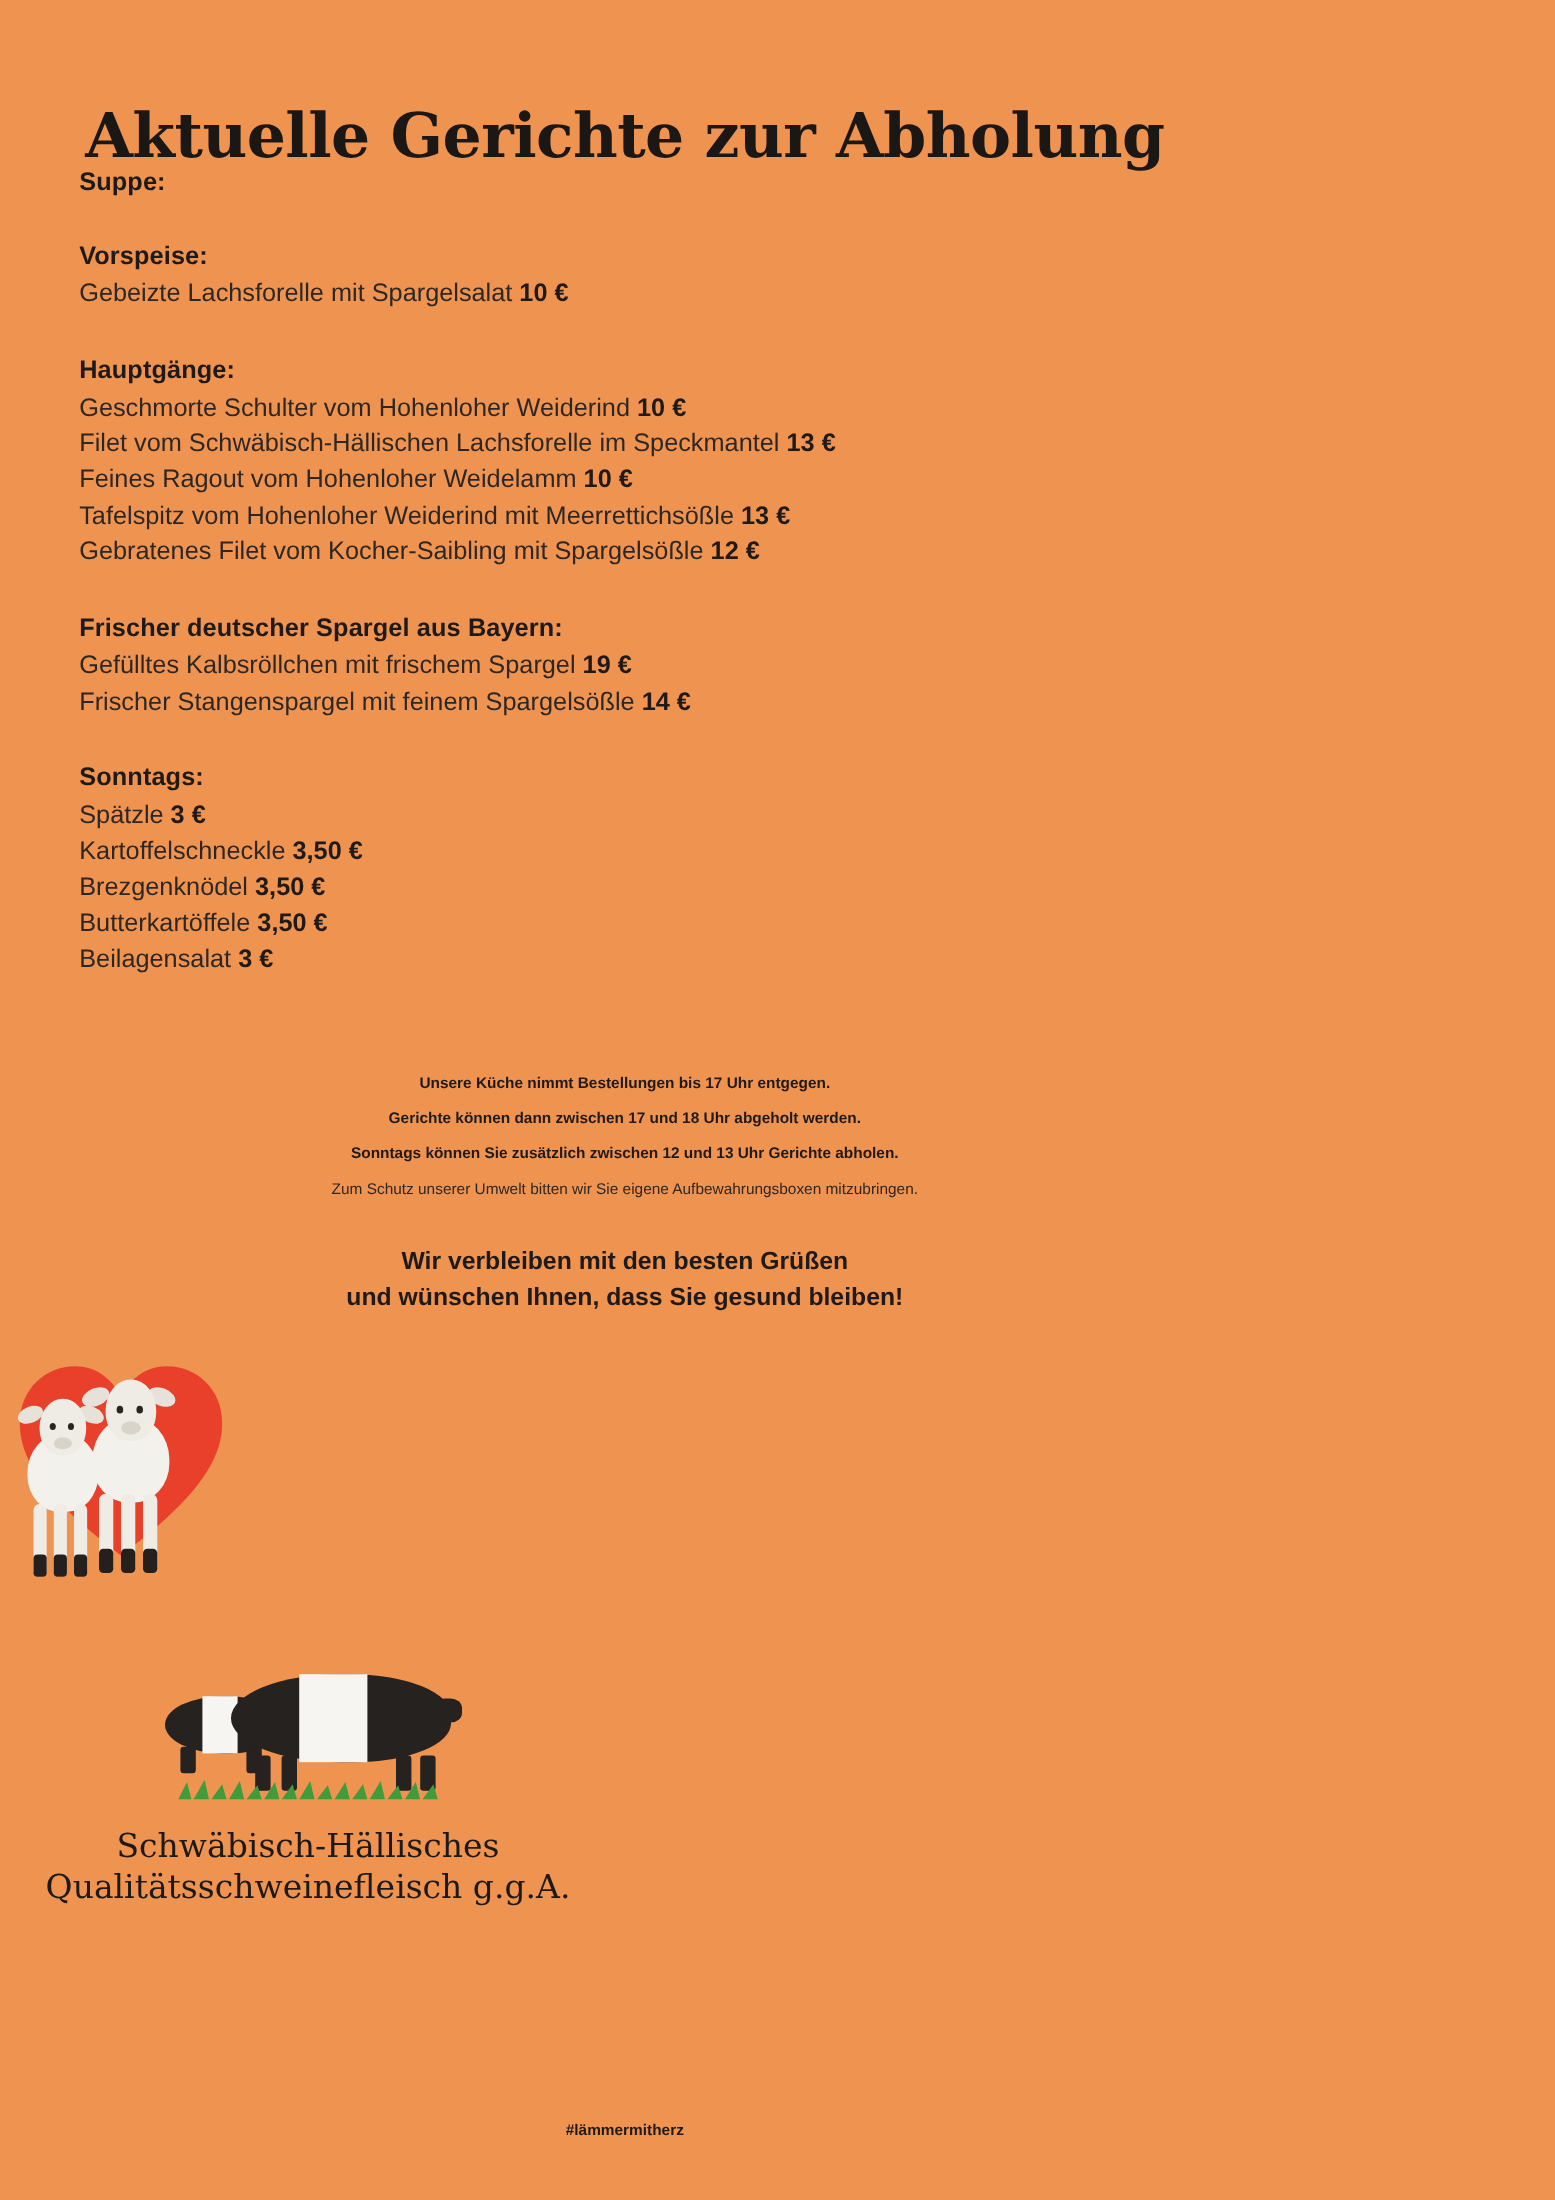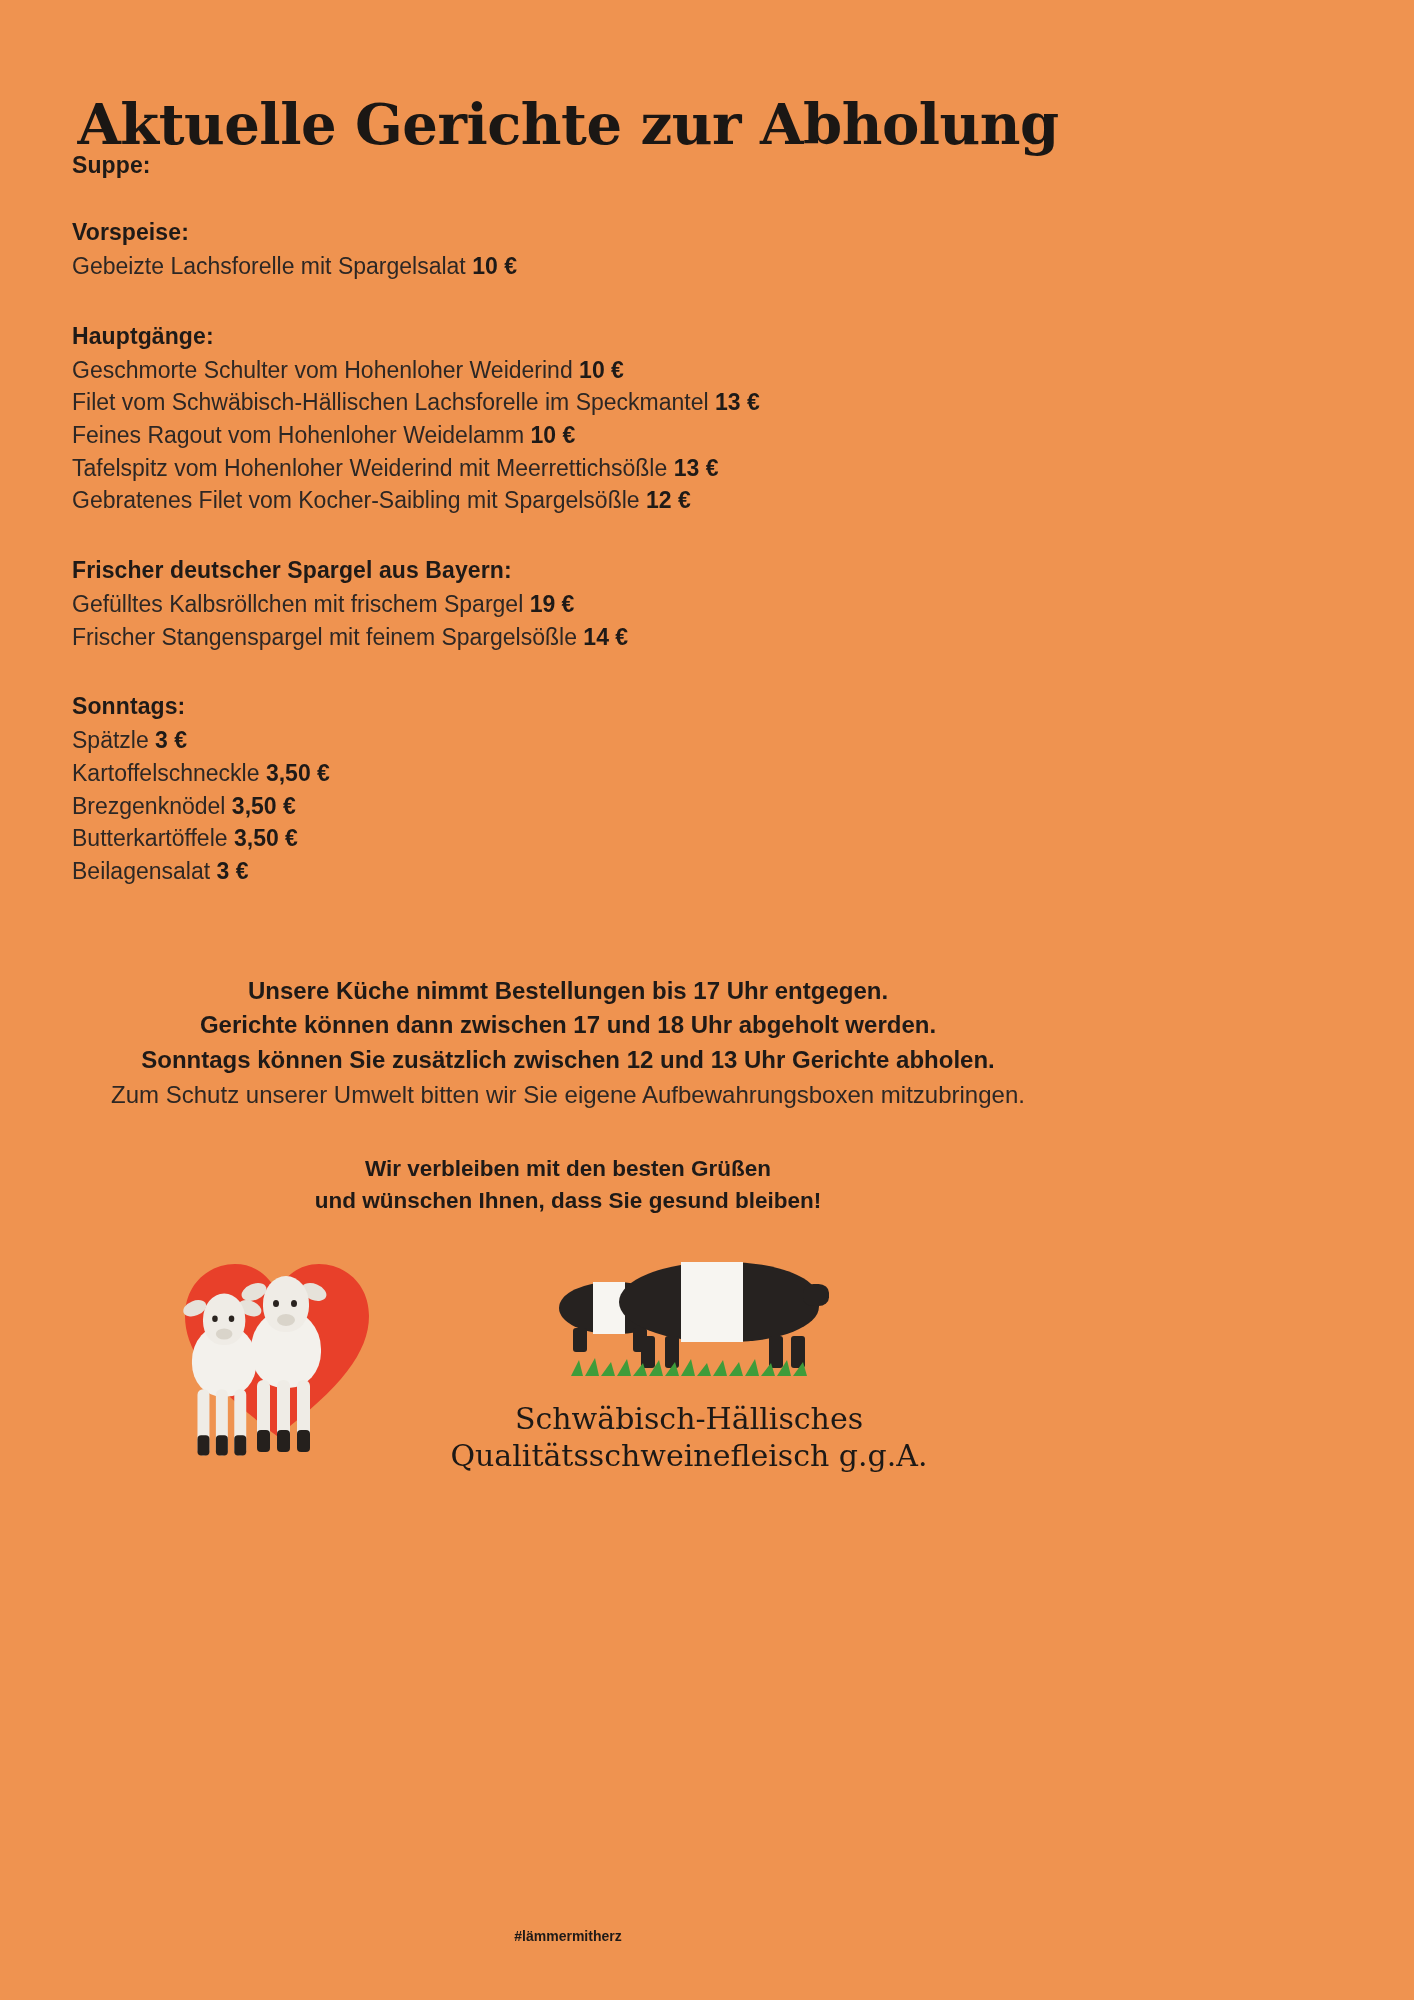--- a/index.html
+++ b/index.html
@@ -55,24 +55,25 @@
   .item .price {
     font-weight: bold;
     color: #1f1a17;
   }
   .notice {
     margin-top: 86px;
     text-align: center;
     padding: 0 80px;
   }
   .notice-line {
-    font-size: 24px;
+    font-size: 14px;
     font-weight: bold;
     line-height: 1.45;
     color: #1f1a17;
+    margin-top: 12px;
   }
   .notice-line.soft {
     font-weight: normal;
     color: #2d2724;
   }
   .farewell {
     margin-top: 40px;
     text-align: center;
   }
   .farewell-line {
@@ -80,20 +81,21 @@
     font-weight: bold;
     line-height: 1.45;
     color: #1f1a17;
   }
   .logos {
     margin-top: 16px;
     display: flex;
     justify-content: center;
     align-items: flex-start;
     gap: 12px;
+    flex-direction: column;
   }
   
   .lamb-logo {
     position: relative;
     width: 230px;
     height: 270px;
   }
   .heart {
     position: absolute;
     left: 10px;

